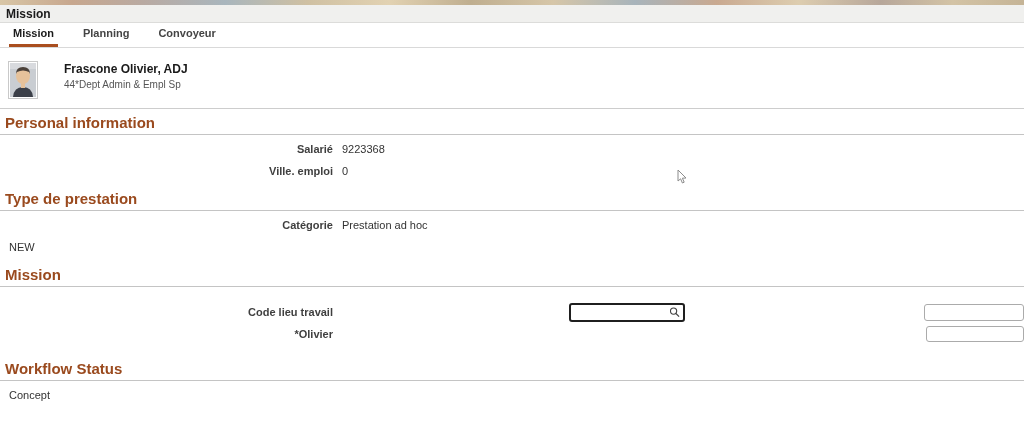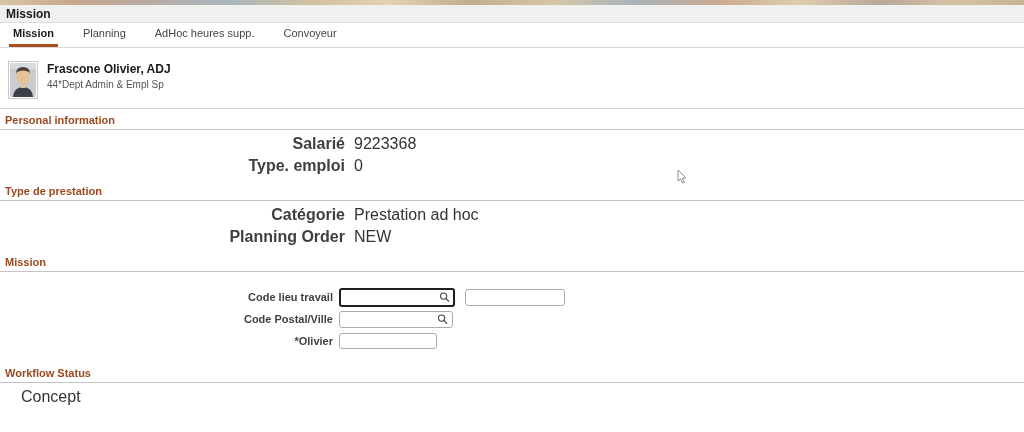--- a/index.html
+++ b/index.html
@@ -7,36 +7,36 @@
   body {
     font-family: "Liberation Sans", sans-serif;
     background:#ffffff; color:#333; overflow:hidden; position:relative;
   }
   .top-strip { height:5px; width:100%;
     background: linear-gradient(90deg,#d8c6a6 0%,#c7a78e 7%,#b9aaa2 14%,#a9b6bd 22%,#cfc0a2 30%,#e2d2b2 38%,#bfae8f 46%,#d6c6a8 54%,#a8b4bb 62%,#c9a990 70%,#ddcdaf 78%,#b7a79a 86%,#d3c3a5 93%,#c5b496 100%);
   }
   .page-header { background:#f0f0ee; border-bottom:1px solid #dcdcda; height:18px; display:flex; align-items:center; padding:0 6px; }
   .page-title { font-size:12px; font-weight:bold; color:#1a1a1a; }
   .tab-bar { display:flex; align-items:flex-end; height:25px; border-bottom:1px solid #d9d9d9; padding-left:9px; background:#fff; }
-  .tab { font-size:11px; color:#444; padding:5px 4px 5px; margin-right:21px; border-bottom:3px solid transparent; cursor:pointer; white-space:nowrap; }
+  .tab { font-size:11px; color:#444; padding:5px 4px 5px; margin-right:21px; border-bottom:3px solid transparent; cursor:pointer; white-space:nowrap;font-weight:bold; }
   .tab.active { font-weight:bold; color:#1a1a1a; border-bottom-color:#a94e1f; }
   .employee { display:flex; margin:13px 0 0 8px; }
   .avatar { width:30px; height:38px; border:1px solid #c9c9c9; background:#fff; padding:1px; flex:none; }
-  .emp-text { margin-left:9px; padding-top:1px; }
+  .emp-text { margin-left:26px; padding-top:1px; }
   .emp-name { font-size:12px; font-weight:bold; color:#1a1a1a; }
   .emp-dept { font-size:10px; color:#555; margin-top:3px; }
   .divider { border-top:1px solid #cdcdcd; margin-top:9px; }
-  .section-title { font-size:11px; font-weight:bold; color:#9a4a1e; padding:5px 5px 3px; }
+  .section-title { font-size:15px; font-weight:bold; color:#9a4a1e; padding:5px 5px 3px; }
   .section-rule { border-top:1px solid #c4c4c4; }
-  .field-row { display:flex; align-items:center; min-height:21px; font-size:16px; margin-top:1px;padding-left:12px; }
+  .field-row { display:flex; align-items:center; min-height:21px; font-size:11px; margin-top:1px; }
   .f-label { width:333px; text-align:right; font-weight:bold; color:#3f3f3f; flex:none; }
   .f-value { margin-left:9px; color:#333; }
   .rows-pad { padding-top:2px; padding-bottom:4px; }
   .mission-rows { padding-top:14px; padding-bottom:10px; }
-  .input-row { display:flex; align-items:center; min-height:22px; font-size:11px; }
+  .input-row { display:flex; align-items:center; min-height:22px; font-size:11px;justify-content:space-between; }
   .lookup-wrap { position:relative; margin-left:6px; display:flex; align-items:center; }
   input { font-family:"Liberation Sans",sans-serif; font-size:11px; color:#222; outline:none; }
   input.lookup { width:114px; height:17px; border:1px solid #ababab; border-radius:3px; padding:1px 18px 1px 4px; background:#fff; }
   input.lookup.focused { border:2px solid #1f1f1f; height:19px; width:116px; }
   .search-icon { position:absolute; right:5px; top:50%; transform:translateY(-50%); width:11px; height:11px; pointer-events:auto; cursor:pointer; }
   .desc-box { width:100px; height:17px; border:1px solid #ababab; border-radius:3px; margin-left:10px; background:#fff; padding:1px 4px; font-size:11px; }
   input.textfield { width:98px; height:16px; border:1px solid #ababab; border-radius:3px; margin-left:6px; padding:1px 4px; background:#fff; }
   .mouse-cursor { position:absolute; left:677px; top:169px; width:11px; height:16px; pointer-events:none; }
 </style>
 </head>
@@ -44,21 +44,20 @@
 
 <div class="top-strip"></div>
 
 <div class="page-header">
   <span class="page-title">Mission</span>
 </div>
 
 <div class="tab-bar">
   <div class="tab active">Mission</div>
   <div class="tab">Planning</div>
-  <div class="tab">AdHoc heures supp.</div>
   <div class="tab">Convoyeur</div>
 </div>
 
 <div class="employee">
   <div class="avatar">
     <svg width="26" height="34" viewBox="0 0 26 34">
       <rect x="0" y="0" width="26" height="34" fill="#c9cdd2"></rect>
       <rect x="0" y="0" width="26" height="6" fill="#d8dade"></rect>
       <ellipse cx="13" cy="13" rx="7" ry="8" fill="#e6c29b"></ellipse>
       <path d="M6 11 Q6 4 13 4 Q20 4 20 11 L19 9 Q13 6 7 9 Z" fill="#4a4039"></path>
@@ -74,61 +73,50 @@
 <div class="divider"></div>
 
 <div class="section-title">Personal information</div>
 <div class="section-rule"></div>
 <div class="rows-pad">
   <div class="field-row">
     <span class="f-label">Salarié</span>
     <span class="f-value">9223368</span>
   </div>
   <div class="field-row">
-    <span class="f-label">Type. emploi</span>
+    <span class="f-label">Ville. emploi</span>
     <span class="f-value">0</span>
   </div>
 </div>
 
 <div class="section-title">Type de prestation</div>
 <div class="section-rule"></div>
 <div class="rows-pad">
   <div class="field-row">
     <span class="f-label">Catégorie</span>
     <span class="f-value">Prestation ad hoc</span>
   </div>
   <div class="field-row">
-    <span class="f-label">Planning Order</span>
     <span class="f-value">NEW</span>
   </div>
 </div>
 
 <div class="section-title">Mission</div>
 <div class="section-rule"></div>
 <div class="mission-rows">
   <div class="input-row">
     <span class="f-label">Code lieu travail</span>
     <span class="lookup-wrap">
       <input class="lookup focused" type="text" value="" style="">
       <svg class="search-icon" viewBox="0 0 12 12">
         <circle cx="5" cy="5" r="3.4" fill="none" stroke="#444" stroke-width="1.2"></circle>
         <line x1="7.6" y1="7.6" x2="11" y2="11" stroke="#444" stroke-width="1.3"></line>
       </svg>
     </span>
     <span class="desc-box"></span>
-  </div>
-  <div class="input-row">
-    <span class="f-label">Code Postal/Ville</span>
-    <span class="lookup-wrap">
-      <input class="lookup" type="text" value="" style="">
-      <svg class="search-icon" viewBox="0 0 12 12">
-        <circle cx="5" cy="5" r="3.4" fill="none" stroke="#444" stroke-width="1.2"></circle>
-        <line x1="7.6" y1="7.6" x2="11" y2="11" stroke="#444" stroke-width="1.3"></line>
-      </svg>
-    </span>
   </div>
   <div class="input-row">
     <span class="f-label">*Olivier</span>
     <input class="textfield" type="text" value="" style="">
   </div>
 </div>
 
 <div class="section-title">Workflow Status</div>
 <div class="section-rule"></div>
 <div class="rows-pad">

